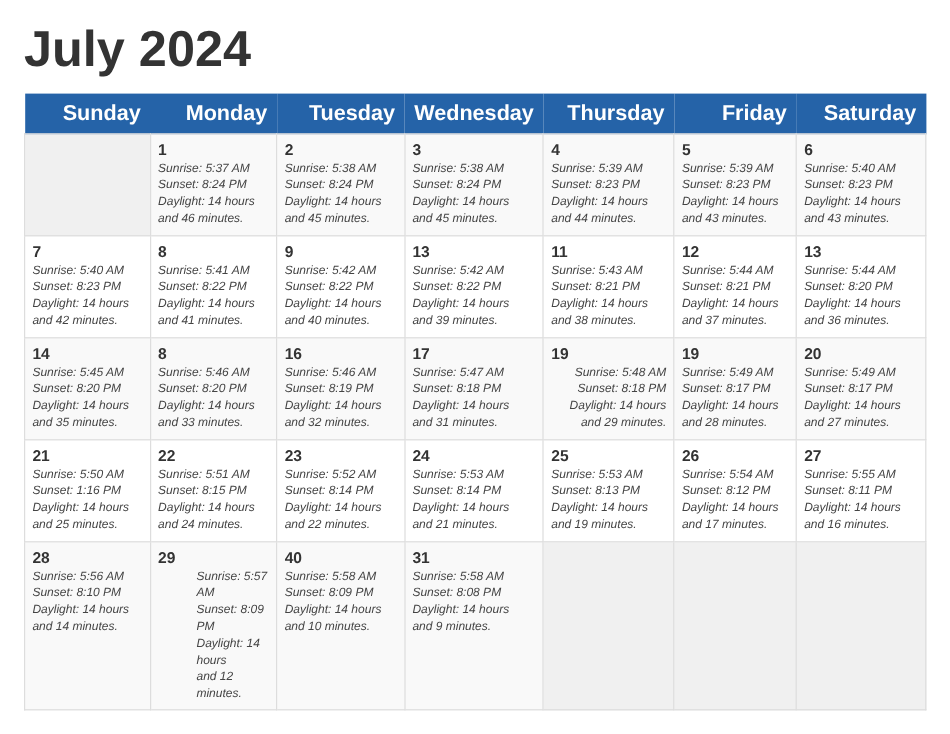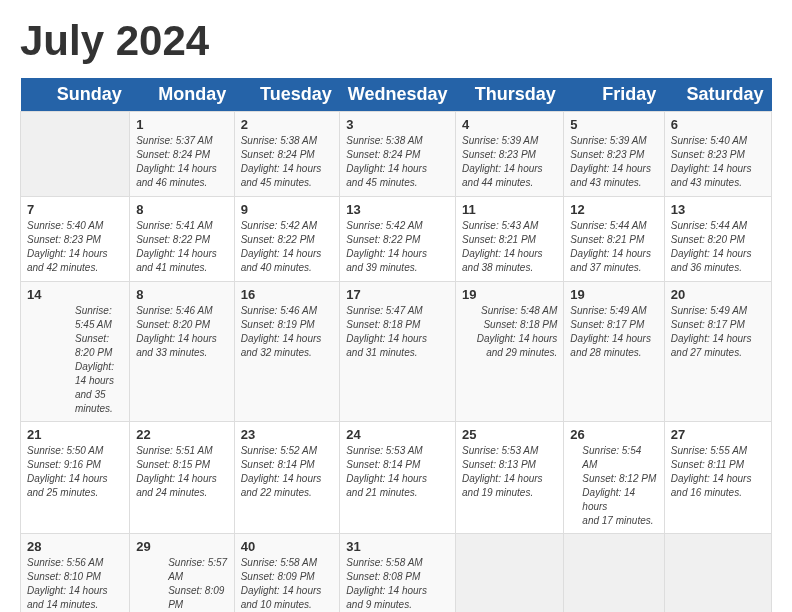--- a/index.html
+++ b/index.html
@@ -211,21 +211,21 @@
           <div class="day-number">13</div>
           <div class="day-info" style="white-space: pre-line;">Sunrise: 5:44 AM
 Sunset: 8:20 PM
 Daylight: 14 hours
 and 36 minutes.</div>
         </td>
       </tr>
       <tr>
         <td>
           <div class="day-number">14</div>
-          <div class="day-info" style="white-space: pre-line; margin-left: 48px;">Sunrise: 5:45 AM
+          <div class="day-info" style="white-space: pre-line;">Sunrise: 5:45 AM
 Sunset: 8:20 PM
 Daylight: 14 hours
 and 35 minutes.</div>
         </td>
         <td>
           <div class="day-number">8</div>
           <div class="day-info" style="white-space: pre-line;">Sunrise: 5:46 AM
 Sunset: 8:20 PM
 Daylight: 14 hours
 and 33 minutes.</div>
@@ -263,21 +263,21 @@
           <div class="day-info" style="white-space: pre-line;">Sunrise: 5:49 AM
 Sunset: 8:17 PM
 Daylight: 14 hours
 and 27 minutes.</div>
         </td>
       </tr>
       <tr>
         <td>
           <div class="day-number">21</div>
           <div class="day-info" style="white-space: pre-line;">Sunrise: 5:50 AM
-Sunset: 9:16 PM
+Sunset: 1:16 PM
 Daylight: 14 hours
 and 25 minutes.</div>
         </td>
         <td>
           <div class="day-number">22</div>
           <div class="day-info" style="white-space: pre-line;">Sunrise: 5:51 AM
 Sunset: 8:15 PM
 Daylight: 14 hours
 and 24 minutes.</div>
         </td>
@@ -297,21 +297,21 @@
         </td>
         <td>
           <div class="day-number">25</div>
           <div class="day-info" style="white-space: pre-line;">Sunrise: 5:53 AM
 Sunset: 8:13 PM
 Daylight: 14 hours
 and 19 minutes.</div>
         </td>
         <td>
           <div class="day-number">26</div>
-          <div class="day-info" style="white-space: pre-line; margin-left: 12px;">Sunrise: 5:54 AM
+          <div class="day-info" style="white-space: pre-line;">Sunrise: 5:54 AM
 Sunset: 8:12 PM
 Daylight: 14 hours
 and 17 minutes.</div>
         </td>
         <td>
           <div class="day-number">27</div>
           <div class="day-info" style="white-space: pre-line;">Sunrise: 5:55 AM
 Sunset: 8:11 PM
 Daylight: 14 hours
 and 16 minutes.</div>

